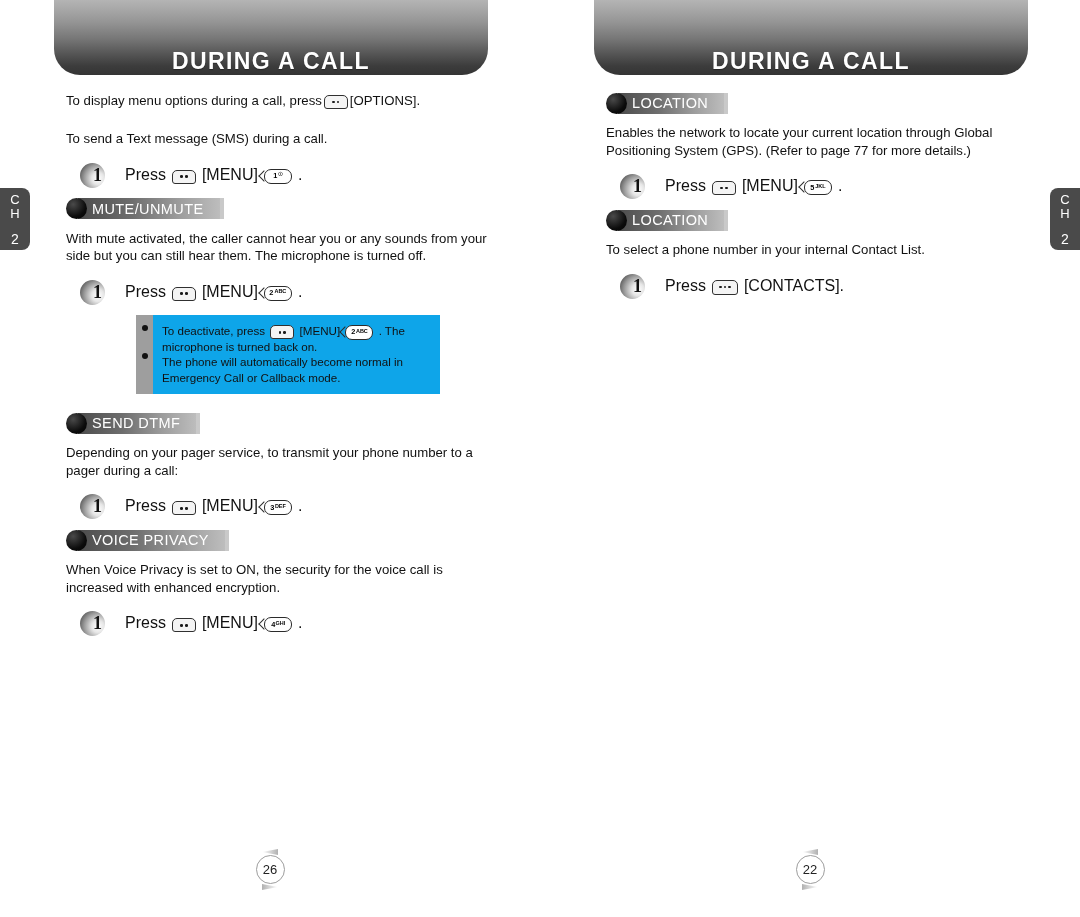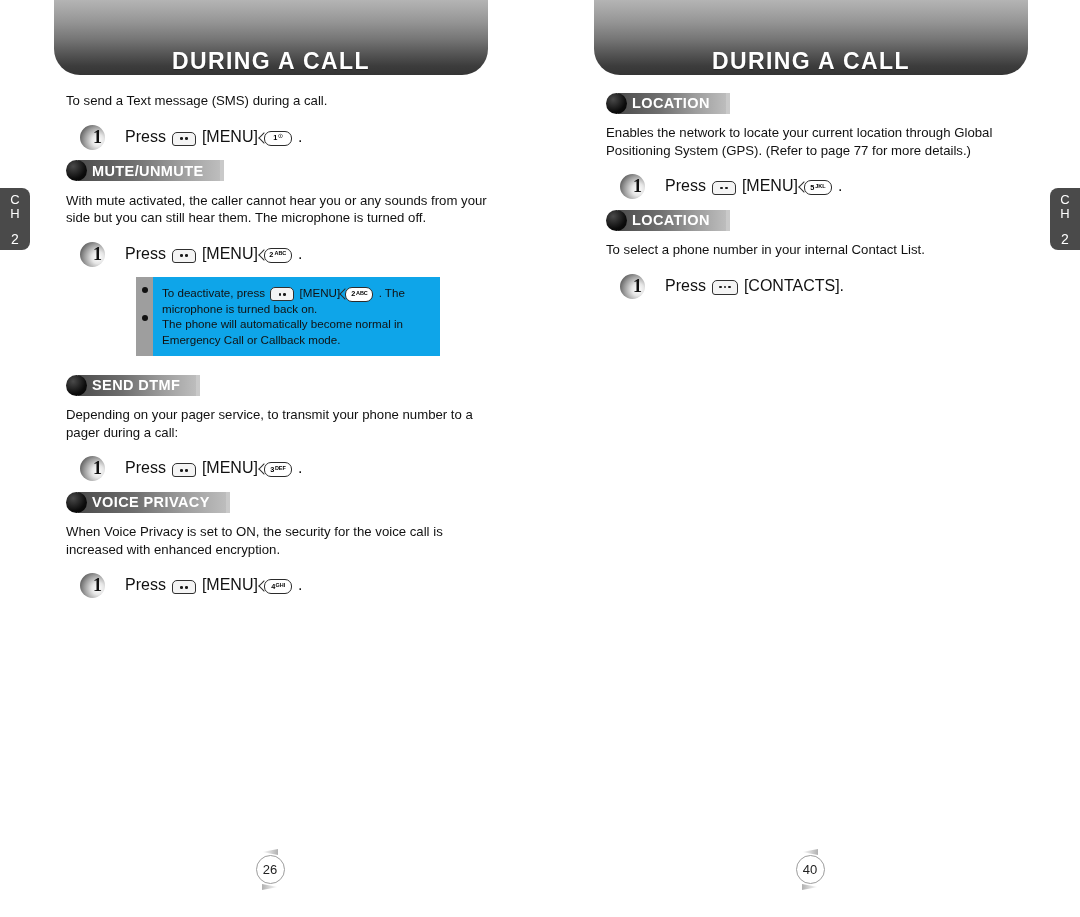--- a/index.html
+++ b/index.html
@@ -115,21 +115,21 @@
     margin-right: -9px;
     z-index: 2;
   }
   .sec-label {
     height: 21px;
     display: flex;
     align-items: center;
     padding: 0 16px 0 14px;
     color: #ffffff;
     font-size: 14.5px;
-    font-weight: bold;
+    font-weight: normal;
     letter-spacing: 0.4px;
     background: linear-gradient(to right, #4c4c4c 0%, #6e6e6e 38%, #9d9d9d 72%, #bdbdbd 100%);
     position: relative;
   }
   .sec-label::after {
     content: "";
     position: absolute;
     right: -4px;
     top: 0;
     width: 4px;
@@ -324,20 +324,28 @@
   </div>
 
   <div class="side-tab left-tab">
     <span class="tab-c">C</span>
     <span class="tab-c">H</span>
     <span class="tab-num">2</span>
   </div>
 
   <div class="content">
 
+    <div class="intro-line">
+      <span>To display menu options during a call, press</span>
+      <span class="key key-soft key-inline">
+        <span class="dot"></span>
+          <span class="dot"></span>
+      </span>
+      <span>[OPTIONS].</span>
+    </div>
 
     <div class="section">
       <p class="sec-body">To send a Text message (SMS) during a call.</p>
       <div class="step">
         <span class="step-bullet">
           <span class="step-ball"></span>
           <span class="step-num">1</span>
         </span>
         <span class="step-text">
           <span class="word">Press</span>
@@ -529,16 +537,16 @@
           </span>
           <span class="word">[CONTACTS].</span>
         </span>
       </div>
     </div>
 
   </div>
 
   <div class="pagenum">
     <span class="wing"></span>
-    <span class="circle">40</span>
+    <span class="circle">22</span>
     <span class="wing rightwing"></span>
   </div>
 </div>
 
 </body></html>

